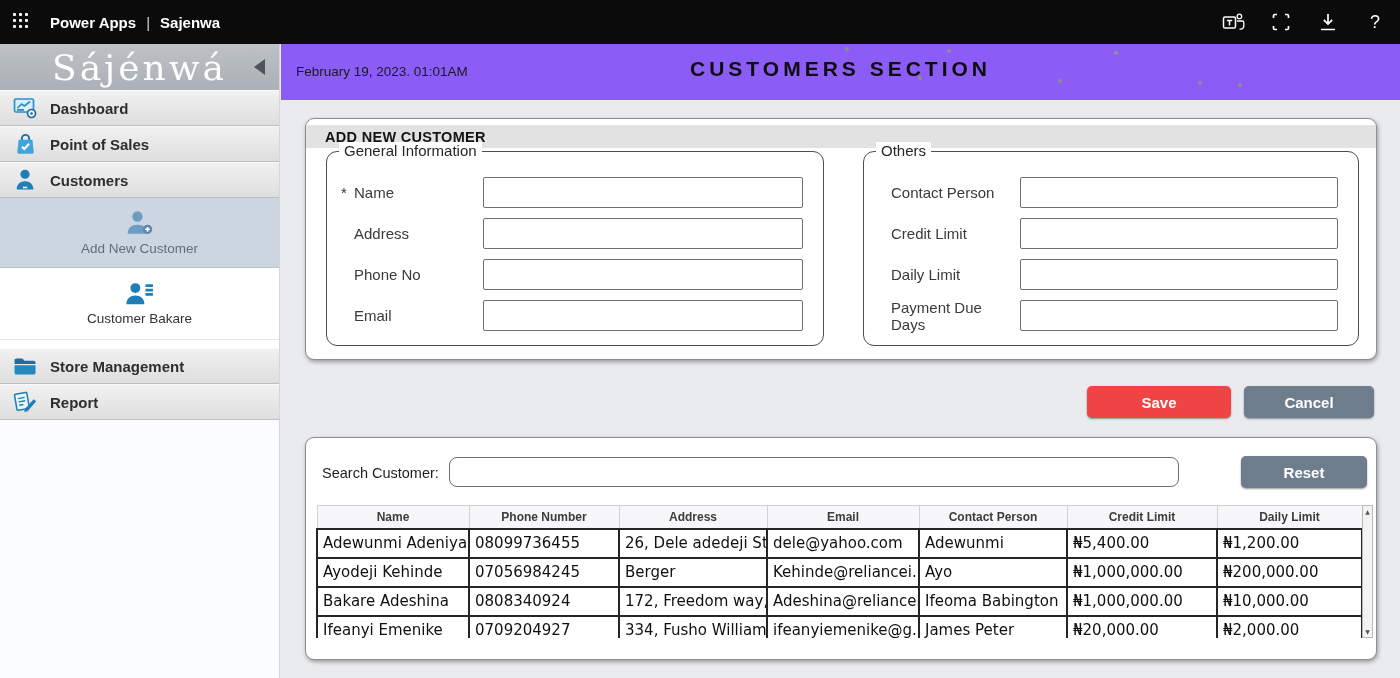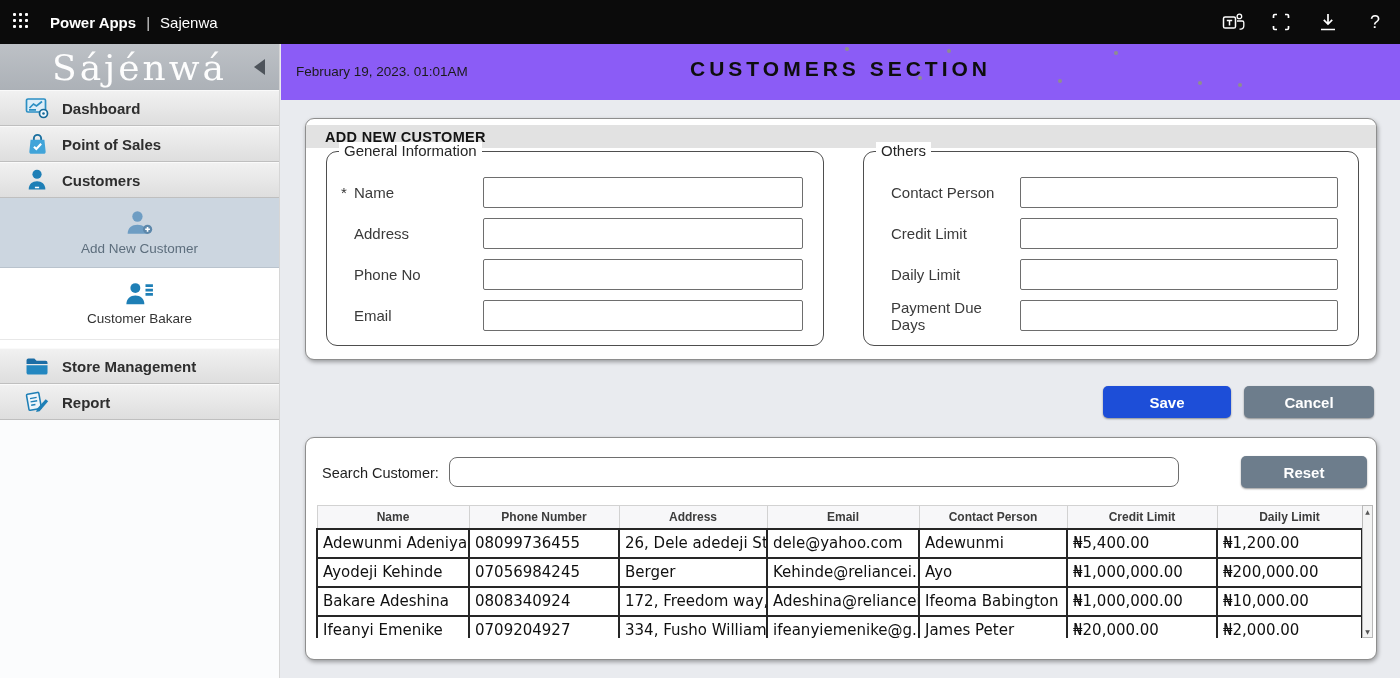--- a/index.html
+++ b/index.html
@@ -11,36 +11,36 @@
   }
 
   
   .topbar{position:absolute;top:0;left:0;right:0;height:44px;background:#0b0b0b;
     display:flex;align-items:center;color:#fff;z-index:10}
   .waffle{margin-left:13px;display:grid;grid-template-columns:repeat(3,6px);grid-auto-rows:6px;cursor:pointer}
   .waffle i{width:3px;height:3px;background:#fff;border-radius:1px;display:block}
   .tb-title{margin-left:19px;font-size:15px;display:flex;align-items:center;gap:10px}
   .tb-app{font-weight:700}
   .tb-sep{color:#cfcfcf;font-weight:400}
-  .tb-env{font-weight:400}
+  .tb-env{font-weight:700}
   .tb-icons{margin-left:auto;display:flex;align-items:center;gap:23px;margin-right:13px}
   .tb-ic{width:24px;height:24px;display:flex;align-items:center;justify-content:center;cursor:pointer}
   .help-glyph{font-size:18px;color:#fff;font-weight:400}
 
   
   .sidebar{position:absolute;top:44px;left:0;width:280px;bottom:0;background:#fbfcfd;
     border-right:1px solid #d6d6d6}
   .logo-band{height:46px;background:linear-gradient(#bdc1c6,#acb1b7);
     display:flex;align-items:center;justify-content:center;position:relative}
   .logo{color:#fdfdfd;font-size:36px;letter-spacing:3px;font-family:"DejaVu Serif",serif;}
   .collapse{position:absolute;right:13px;top:14px;cursor:pointer;line-height:0}
   .nav-item{height:36px;display:flex;align-items:center;
     background:linear-gradient(#f1f1f1,#dedede);
     border-bottom:1px solid #bfbfbf;border-top:1px solid #fafafa;
-    padding-left:21px;cursor:pointer}
+    padding-left:9px;cursor:pointer}
   .nav-ic{width:32px;display:flex;justify-content:center;line-height:0}
   .nav-label{margin-left:9px;font-size:15px;font-weight:700;color:#2e2e2e}
   .sub-item{display:flex;flex-direction:column;align-items:center;justify-content:center;cursor:pointer}
   .sub-item.selected{height:70px;background:#ccd6e0;border-bottom:1px solid #b9c3cd}
   .sub-item.selected .sub-label{color:#5d6e7d}
   .sub-item.plain{height:72px;background:#ffffff;border-bottom:1px solid #e8e8e8}
   .sub-label{font-size:13.5px;margin-top:4px;color:#333}
   .sub-gap{height:8px;background:#fff}
 
   
@@ -65,21 +65,21 @@
   .frow{position:absolute;left:14px;right:20px;height:31px;display:flex;align-items:center}
   .r0{top:25px}.r1{top:66px}.r2{top:107px}.r3{top:148px}
   .frow label{width:142px;font-size:15px;color:#3a3a3a;padding-left:13px;position:relative;flex:none}
   .req{position:absolute;left:0;top:0;color:#333}
   .frow input{flex:1;height:31px;border:1.5px solid #6e6e6e;border-radius:2px;
     font-size:15px;padding:0 8px;background:#fff;font-family:inherit;outline:none}
 
   .actions{position:absolute;top:286px;right:26px;display:flex;gap:13px}
   .btn{border:none;border-radius:5px;color:#fff;font-weight:700;font-size:15px;
     font-family:inherit;cursor:pointer;box-shadow:0 1px 2px rgba(0,0,0,.4)}
-  .btn-save{width:128px;height:32px;background:#1d4ed8}
+  .btn-save{width:144px;height:32px;background:#ef4444}
   .btn-cancel{width:130px;height:32px;background:#6d7d8c}
 
   .search-panel{left:24px;top:337px;width:1072px;height:223px}
   .search-row{position:absolute;left:16px;top:19px;right:9px;height:31px;display:flex;align-items:center}
   .search-row label{font-size:14.5px;color:#1f1f1f}
   .search-input{position:absolute;left:127px;top:0;width:730px;height:30px;
     border:1.5px solid #6e6e6e;border-radius:8px;font-size:15px;padding:0 10px;
     font-family:inherit;outline:none}
   .btn-reset{position:absolute;right:0;top:-1px;width:126px;height:32px;background:#6d7d8c}
 

